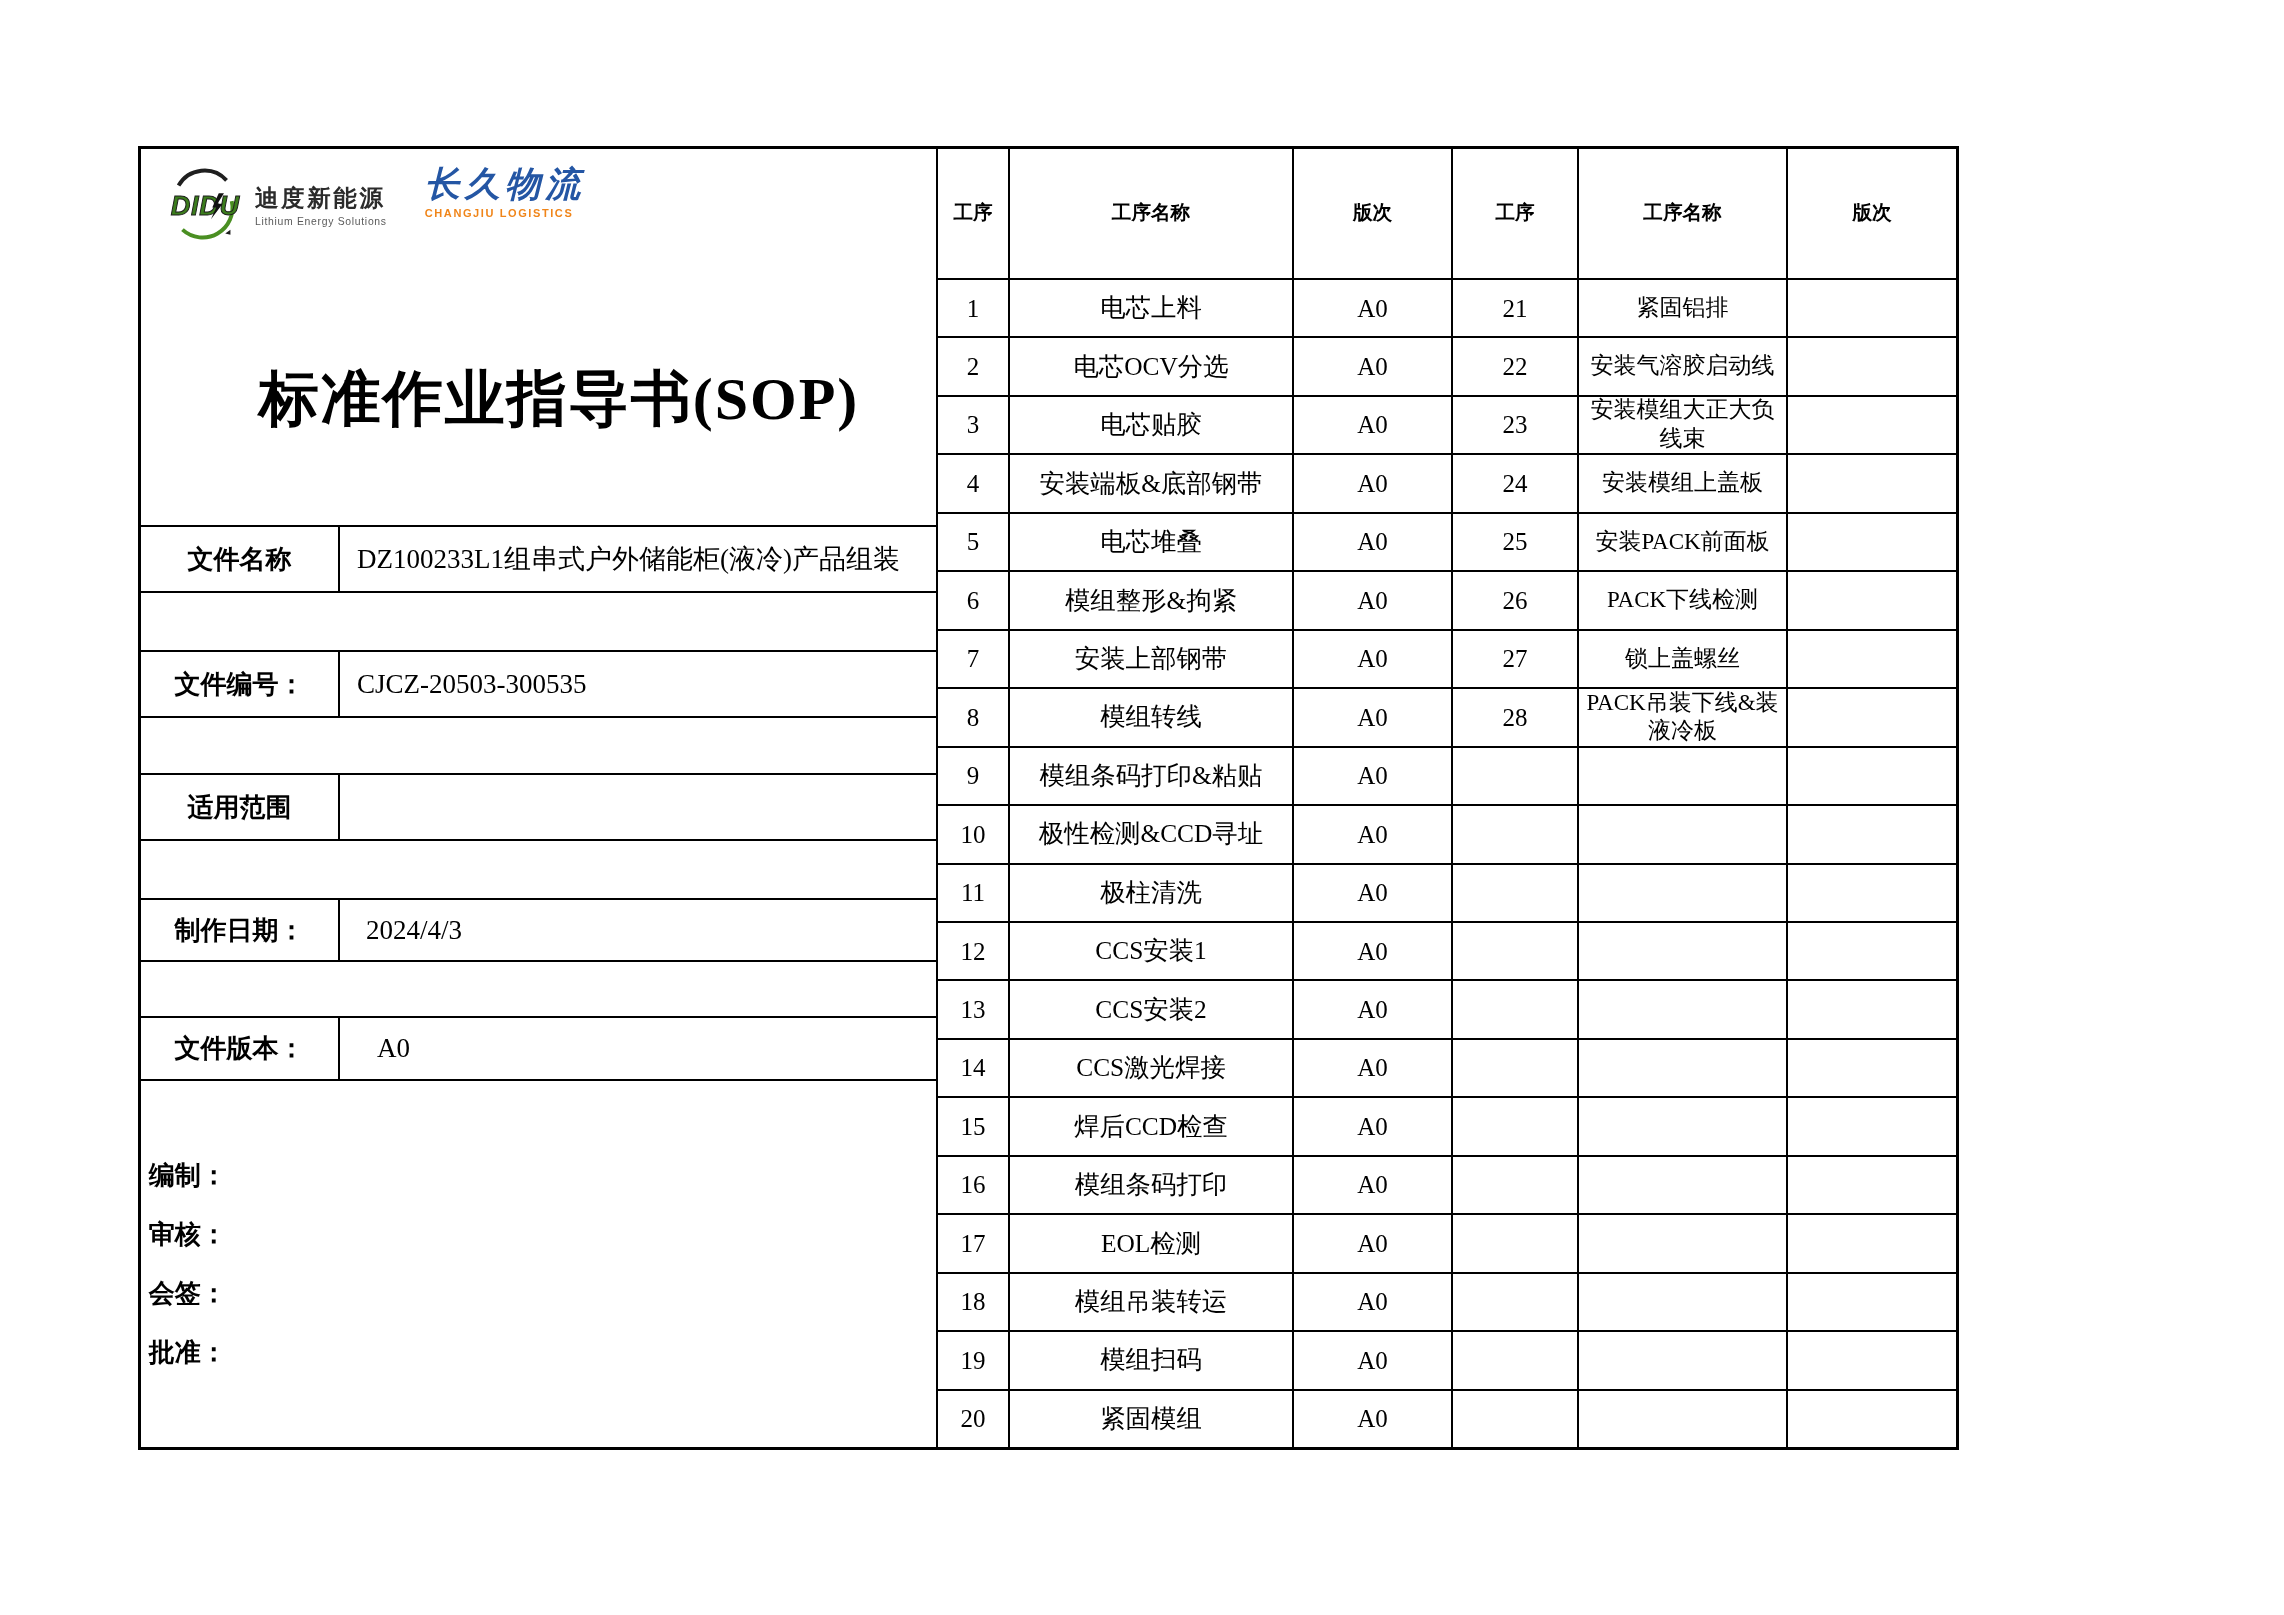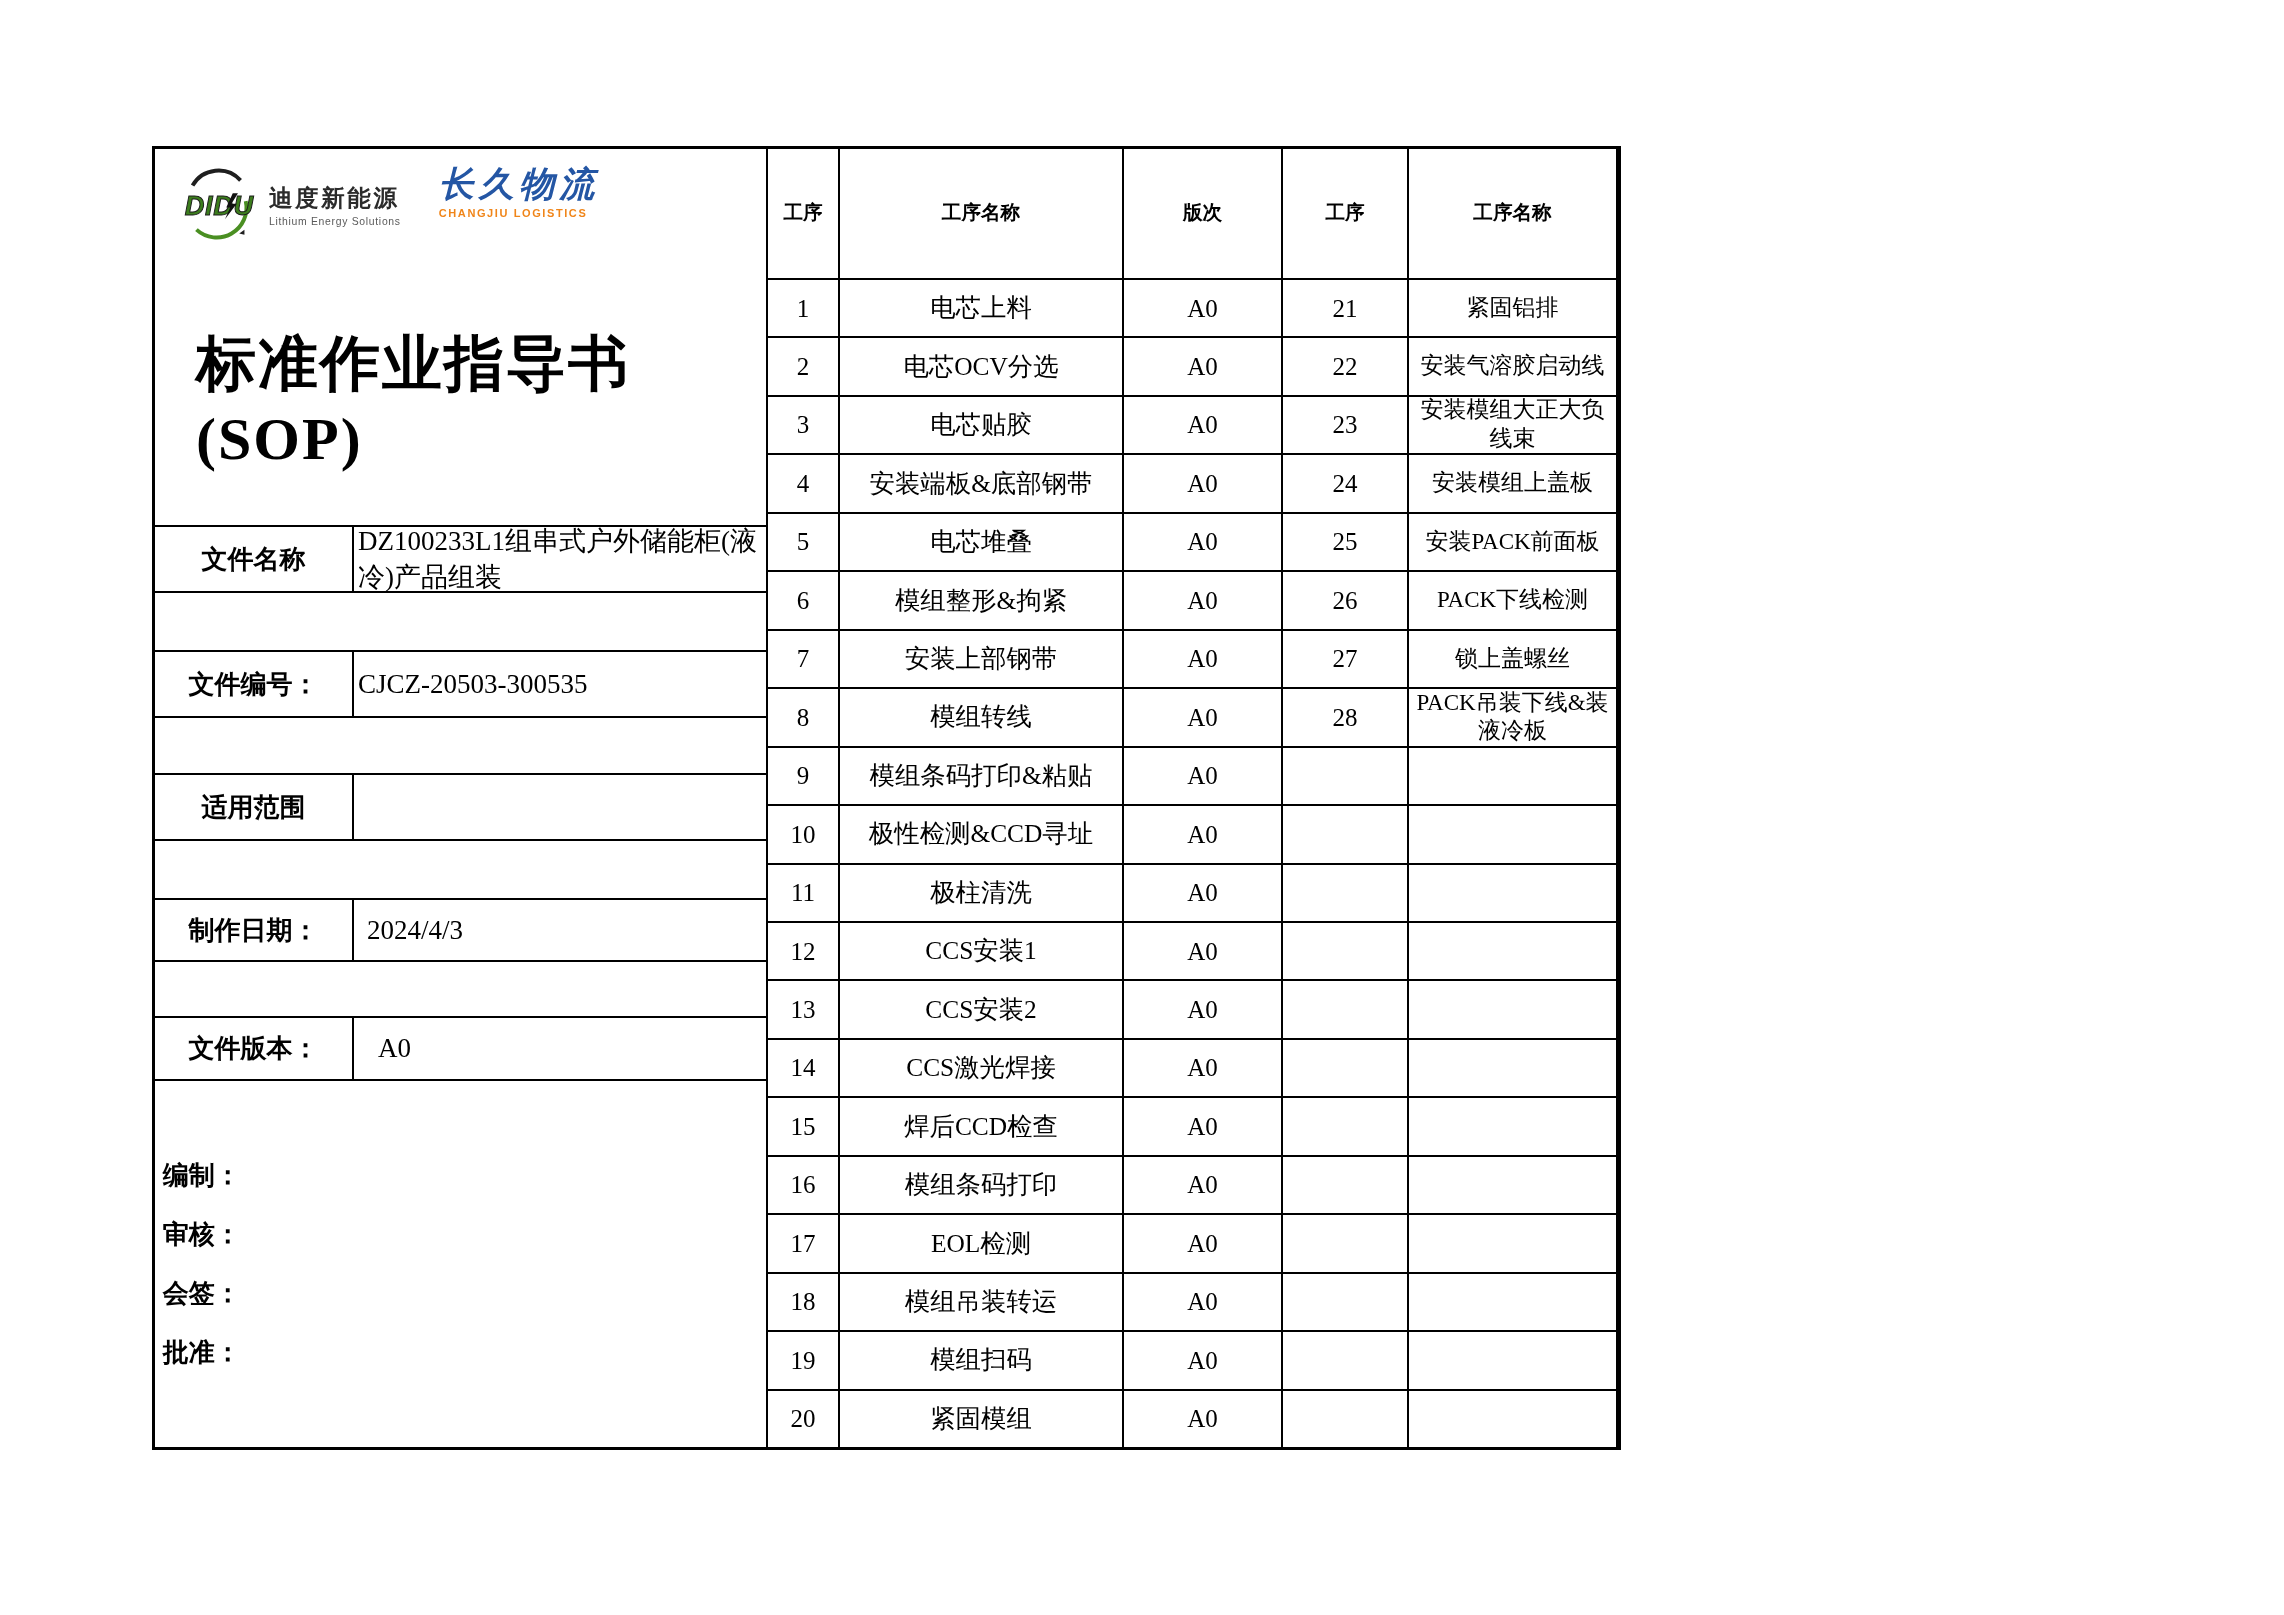--- a/index.html
+++ b/index.html
@@ -3,21 +3,21 @@
 <meta charset="utf-8">
 <style>
   html,body{margin:0;padding:0;}
   body{
     width:2284px;height:1616px;position:relative;background:#ffffff;
     font-family:"Liberation Serif", serif;color:#000;
   }
   *{box-sizing:border-box;}
 
   .doc{
-    position:absolute;left:152px;top:146px;width:1469px;height:1304px;
+    position:absolute;left:138px;top:146px;width:1821px;height:1304px;
     border:3.3px solid #000;display:flex;background:#fff;
   }
 
   
   .left-panel{width:797px;border-right:2px solid #000;display:flex;flex-direction:column;}
 
   .title-cell{height:378px;border-bottom:2px solid #000;display:flex;flex-direction:column;}
   .logo-strip{height:95px;padding:17px 0 0 22px;display:flex;align-items:flex-start;gap:38px;}
   .didu-logo{display:flex;align-items:center;gap:9px;}
   .didu-text .cn{font-family:"Liberation Sans",sans-serif;font-size:23.5px;font-weight:bold;color:#2b2b2b;letter-spacing:2.6px;line-height:1.15;}
@@ -25,21 +25,21 @@
   .cj-logo{display:flex;flex-direction:column;}
   .cj-logo .cn{font-family:"Liberation Sans",sans-serif;font-size:35px;font-weight:bold;color:#2456a4;letter-spacing:5.2px;line-height:1.05;font-style:italic;}
   .cj-logo .en{font-family:"Liberation Sans",sans-serif;font-size:11px;font-weight:bold;color:#f08519;letter-spacing:1.6px;margin-top:3.9px;}
   .title-wrap{flex:1;display:flex;align-items:center;justify-content:center;padding-top:29px;padding-left:41px;}
   .doc-title{font-size:60px;font-weight:bold;letter-spacing:2px;}
 
   .field-row{display:flex;border-bottom:2px solid #000;}
   .h102{height:66px;} .h91{height:59px;} .h101{height:66px;} .h87{height:57px;}
   .h90{height:59px;} .h95{height:62px;gap:9px;} .h86{height:56px;} .h96{height:63px;gap:20px;}
   .field-label{width:199px;border-right:2px solid #000;display:flex;align-items:center;justify-content:center;font-size:26px;font-weight:bold;}
-  .field-value{flex:1;display:flex;align-items:center;padding-left:4px;font-size:27px;}
+  .field-value{flex:1;display:flex;align-items:center;padding-left:17px;font-size:27px;}
   .spacer-row{border-bottom:2px solid #000;}
 
   .approval-cell{flex:1;display:flex;flex-direction:column;justify-content:center;gap:29px;padding-left:7.8px;}
   .approval-cell .ap{font-size:26px;font-weight:bold;line-height:30px;}
 
   
   .right-table{
     flex:1;display:grid;
     grid-template-columns:70px 284px 159px 126px 209px 1fr;
     grid-template-rows:129px repeat(20, 1fr);

